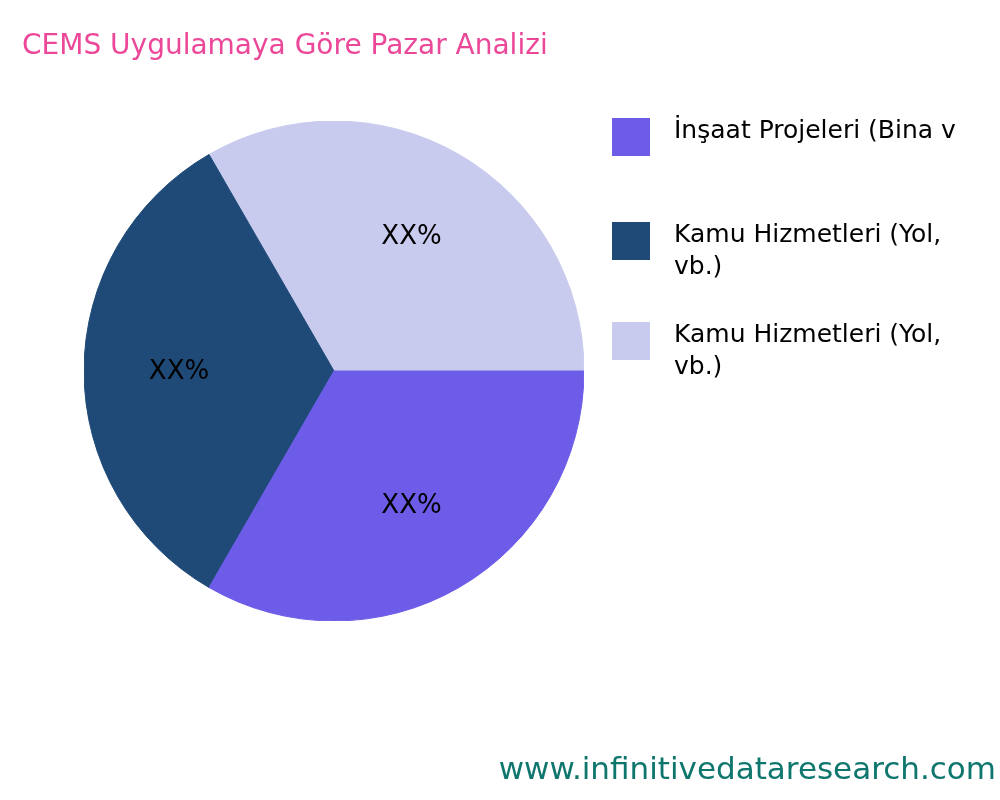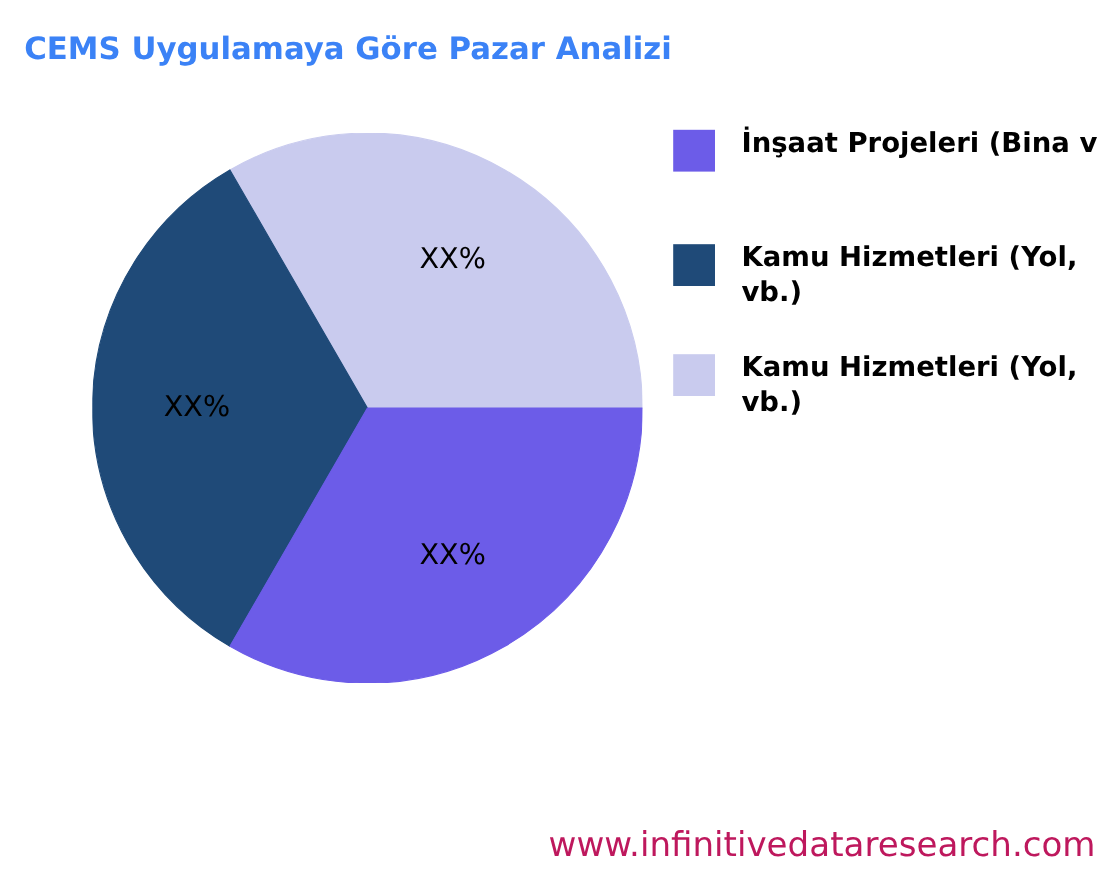--- a/index.html
+++ b/index.html
@@ -22,23 +22,23 @@
     width: 1000px;
     height: 800px;
   }
 
   
   #chart-title {
     position: absolute;
     left: 22px;
     top: 28px;
     font-size: 28px;
-    font-weight: 700;
+    font-weight: 400;
     line-height: 1.2;
-    color: #3b82f6;
+    color: #ec4899;
     white-space: nowrap;
   }
 
   
   #pie-area {
     position: absolute;
     left: 84px;
     top: 121px;
     width: 500px;
     height: 500px;
@@ -56,21 +56,20 @@
     dominant-baseline: middle;
   }
 
   
   #legend {
     position: absolute;
     left: 612px;
     top: 112px;
     width: 388px;
     height: 300px;
-    font-weight: bold;
   }
   .legend-item {
     position: absolute;
     left: 0;
     width: 388px;
     display: block;
   }
   .legend-swatch {
     position: absolute;
     left: 0;
@@ -133,15 +132,15 @@
     </div>
 
     <div class="legend-item" style="top:210px;">
       <span class="legend-swatch" style="background: rgb(201, 203, 238);"></span>
       <span class="legend-label">Kamu Hizmetleri (Yol,
 vb.)</span>
     </div>
 
   </div>
 
-  <div id="footer-url" style="color: #be185d;">www.infinitivedataresearch.com</div>
+  <div id="footer-url" style="color: #0f766e;">www.infinitivedataresearch.com</div>
 
 </div>
 
 </body></html>

